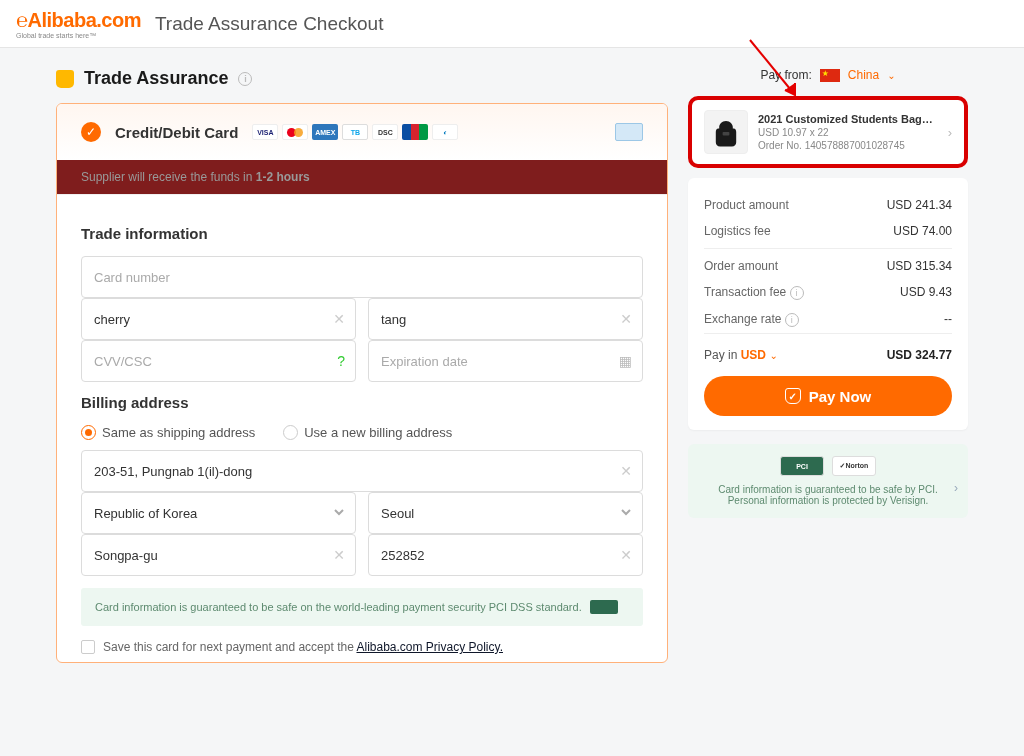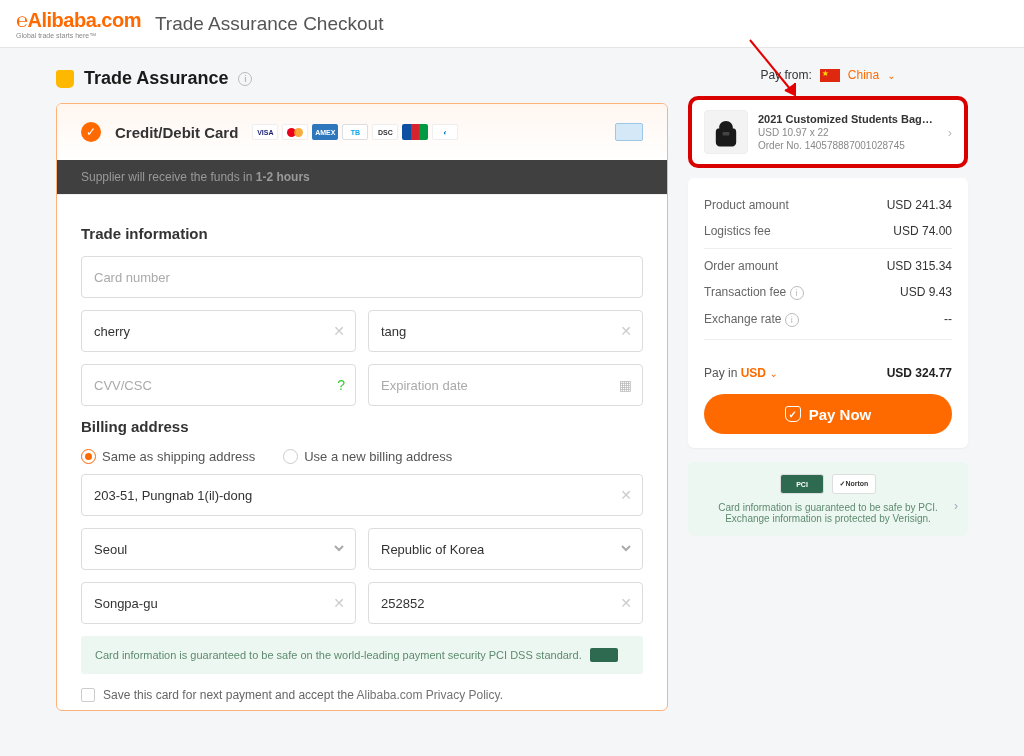--- a/index.html
+++ b/index.html
@@ -31,56 +31,56 @@
 .mc{background:#fff;border:1px solid #eee;position:relative}
 .mc:before,.mc:after{content:"";position:absolute;width:9px;height:9px;border-radius:50%;top:3px}
 .mc:before{background:#eb001b;left:4px}
 .mc:after{background:#f79e1b;right:4px;opacity:.85}
 .amex{background:#2e77bc;color:#fff}
 .tb{background:#fff;border:1px solid #ddd;color:#0ea5e9}
 .disc{background:#fff;border:1px solid #eee}
 .jcb{background:linear-gradient(90deg,#0b4ea2 33%,#d7232e 33% 66%,#009944 66%)}
 .diners{background:#fff;border:1px solid #eee;color:#0079be}
 .card-icon{margin-left:auto;width:28px;height:18px;background:#d4e8f7;border:1px solid #9cc7e6;border-radius:2px}
-.funds{padding:10px 24px;color:#999;font-size:12px;background:#404040;border-bottom:1px solid #f0f0f0}
+.funds{padding:10px 24px;color:#999;font-size:12px;background:#7f1d1d;border-bottom:1px solid #f0f0f0}
 .body{padding:18px 24px 8px}
 .sect{font-weight:bold;font-size:15px;margin:12px 0 14px}
-.row{display:flex;gap:12px;margin-bottom:12px}
+.row{display:flex;gap:12px;}
 .field{flex:1;height:42px;border:1px solid #dcdcdc;border-radius:4px;display:flex;align-items:center;padding:0 12px;color:#555;background:#fff;position:relative}
 .field input{border:none;outline:none;width:100%;font-size:13px;color:#333;background:transparent}
 .field input::placeholder{color:#aaa}
 .field .ricon{position:absolute;right:10px;color:#ccc;font-size:14px;cursor:pointer}
 .field .ricon.green{color:#3c3}
 .field .ricon.cal{color:#bbb}
 .radios{display:flex;gap:28px;margin-bottom:10px;font-size:13px;color:#555}
 .radio{display:flex;align-items:center;gap:6px;cursor:pointer}
 .rc{width:15px;height:15px;border:1px solid #ff6a00;border-radius:50%;display:inline-flex;align-items:center;justify-content:center}
 .rc.filled:after{content:"";width:7px;height:7px;background:#ff6a00;border-radius:50%}
 .rc.empty{border-color:#ccc}
 .notice{background:#edf7f1;color:#5d8a6f;font-size:11px;padding:12px 14px;border-radius:3px;display:flex;align-items:center;gap:8px;margin-top:12px}
 .pci{width:28px;height:14px;background:#2d6a4f;border-radius:2px}
 .save-row{display:flex;align-items:center;gap:8px;font-size:12px;color:#666;margin-top:14px}
 .cb{width:14px;height:14px;border:1px solid #ccc;border-radius:2px}
-.link{color:#737373;cursor:pointer}
+.link{color:#0f172a;text-decoration:underline;cursor:pointer}
 .annotation-arrow{position:absolute;top:35px;left:740px;pointer-events:none}
 .annotation-arrow svg{stroke:#e40000;stroke-width:2;fill:none}
 
 .product{background:#fff;border:4px solid #d90000;border-radius:10px;padding:10px 12px;display:flex;gap:10px;align-items:center;margin-bottom:6px;position:relative;cursor:pointer}
 .thumb{width:44px;height:44px;background:#f3f3f3;border:1px solid #eee;border-radius:4px;display:flex;align-items:center;justify-content:center}
 .thumb svg{width:34px;height:34px}
 .pinfo{flex:1;min-width:0}
 .pname{font-size:11px;font-weight:bold;color:#333;overflow:hidden;text-overflow:ellipsis;white-space:nowrap}
 .pprice{font-size:10px;color:#888;margin-top:2px}
 .pchev{color:#bbb;font-size:13px}
 
 .summary{background:#fff;border-radius:6px;padding:14px 16px;margin-top:10px;box-shadow:0 1px 2px rgba(0,0,0,.04)}
 .srow{display:flex;justify-content:space-between;font-size:12px;color:#666;padding:6px 0}
 .srow .val{color:#333}
 .srow.sep{border-top:1px solid #eee;margin-top:4px;padding-top:10px}
-.payin{display:flex;justify-content:space-between;align-items:center;border-top:1px solid #eee;margin-top:6px;padding-top:26px}
+.payin{display:flex;justify-content:space-between;align-items:center;border-top:1px solid #eee;padding-top:14px}
 .payin-l{font-size:12px;color:#555}
 .cur{color:#ff6a00;font-weight:bold}
 .total{font-size:12px;font-weight:bold;color:#222}
 .paybtn{width:100%;height:40px;background:#ff6a00;color:#fff;border:none;border-radius:20px;font-size:15px;font-weight:bold;margin-top:14px;display:flex;align-items:center;justify-content:center;gap:8px;cursor:pointer}
 .pshield{width:16px;height:16px;border:1.5px solid #fff;border-radius:3px 3px 6px 6px;display:inline-flex;align-items:center;justify-content:center;font-size:10px}
 
 .security{background:#edf7f1;border-radius:6px;padding:12px;margin-top:14px;text-align:center;font-size:10px;color:#5d8a6f;position:relative}
 .badges{display:flex;justify-content:center;gap:8px;margin-bottom:8px}
 .badge{width:44px;height:20px;background:#fff;border:1px solid #ddd;border-radius:3px;display:flex;align-items:center;justify-content:center;font-size:7px;font-weight:bold}
 .badge.pcib{background:#2d6a4f;color:#fff}
@@ -173,27 +173,27 @@
         </div>
 
         <div class="row">
           <div class="field">
             <input value="203-51, Pungnab 1(il)-dong" style="">
             <span class="ricon">✕</span>
           </div>
         </div>
         <div class="row">
           <div class="field">
-            <input readonly="" value="Seoul" style="">
+            <input readonly="" value="Republic of Korea" style="">
             <span class="ricon"><svg class="dd" viewBox="0 0 12 12">
                   <polyline points="2,4 6,8 10,4"></polyline>
                 </svg></span>
           </div>
           <div class="field">
-            <input readonly="" value="Republic of Korea" style="">
+            <input readonly="" value="Seoul" style="">
             <span class="ricon"><svg class="dd" viewBox="0 0 12 12">
                   <polyline points="2,4 6,8 10,4"></polyline>
                 </svg></span>
           </div>
         </div>
         <div class="row">
           <div class="field">
             <input value="Songpa-gu" style="">
             <span class="ricon">✕</span>
           </div>
@@ -269,21 +269,21 @@
         <span>Pay Now</span>
       </button>
     </div>
 
     <div class="security">
       <div class="badges">
         <span class="badge pcib">PCI</span>
         <span class="badge norton">✓Norton</span>
       </div>
       <div>Card information is guaranteed to be safe by PCI.</div>
-      <div>Exchange information is protected by Verisign.</div>
+      <div>Personal information is protected by Verisign.</div>
       <span class="chev2">›</span>
     </div>
   </div>
 </div>
 
 <div class="annotation-arrow">
   <svg width="80" height="80" viewBox="0 0 80 80">
     <line x1="10" y1="5" x2="55" y2="60"></line>
     <polyline points="45,55 55,60 55,48" fill="#e40000" stroke="#e40000"></polyline>
   </svg>

